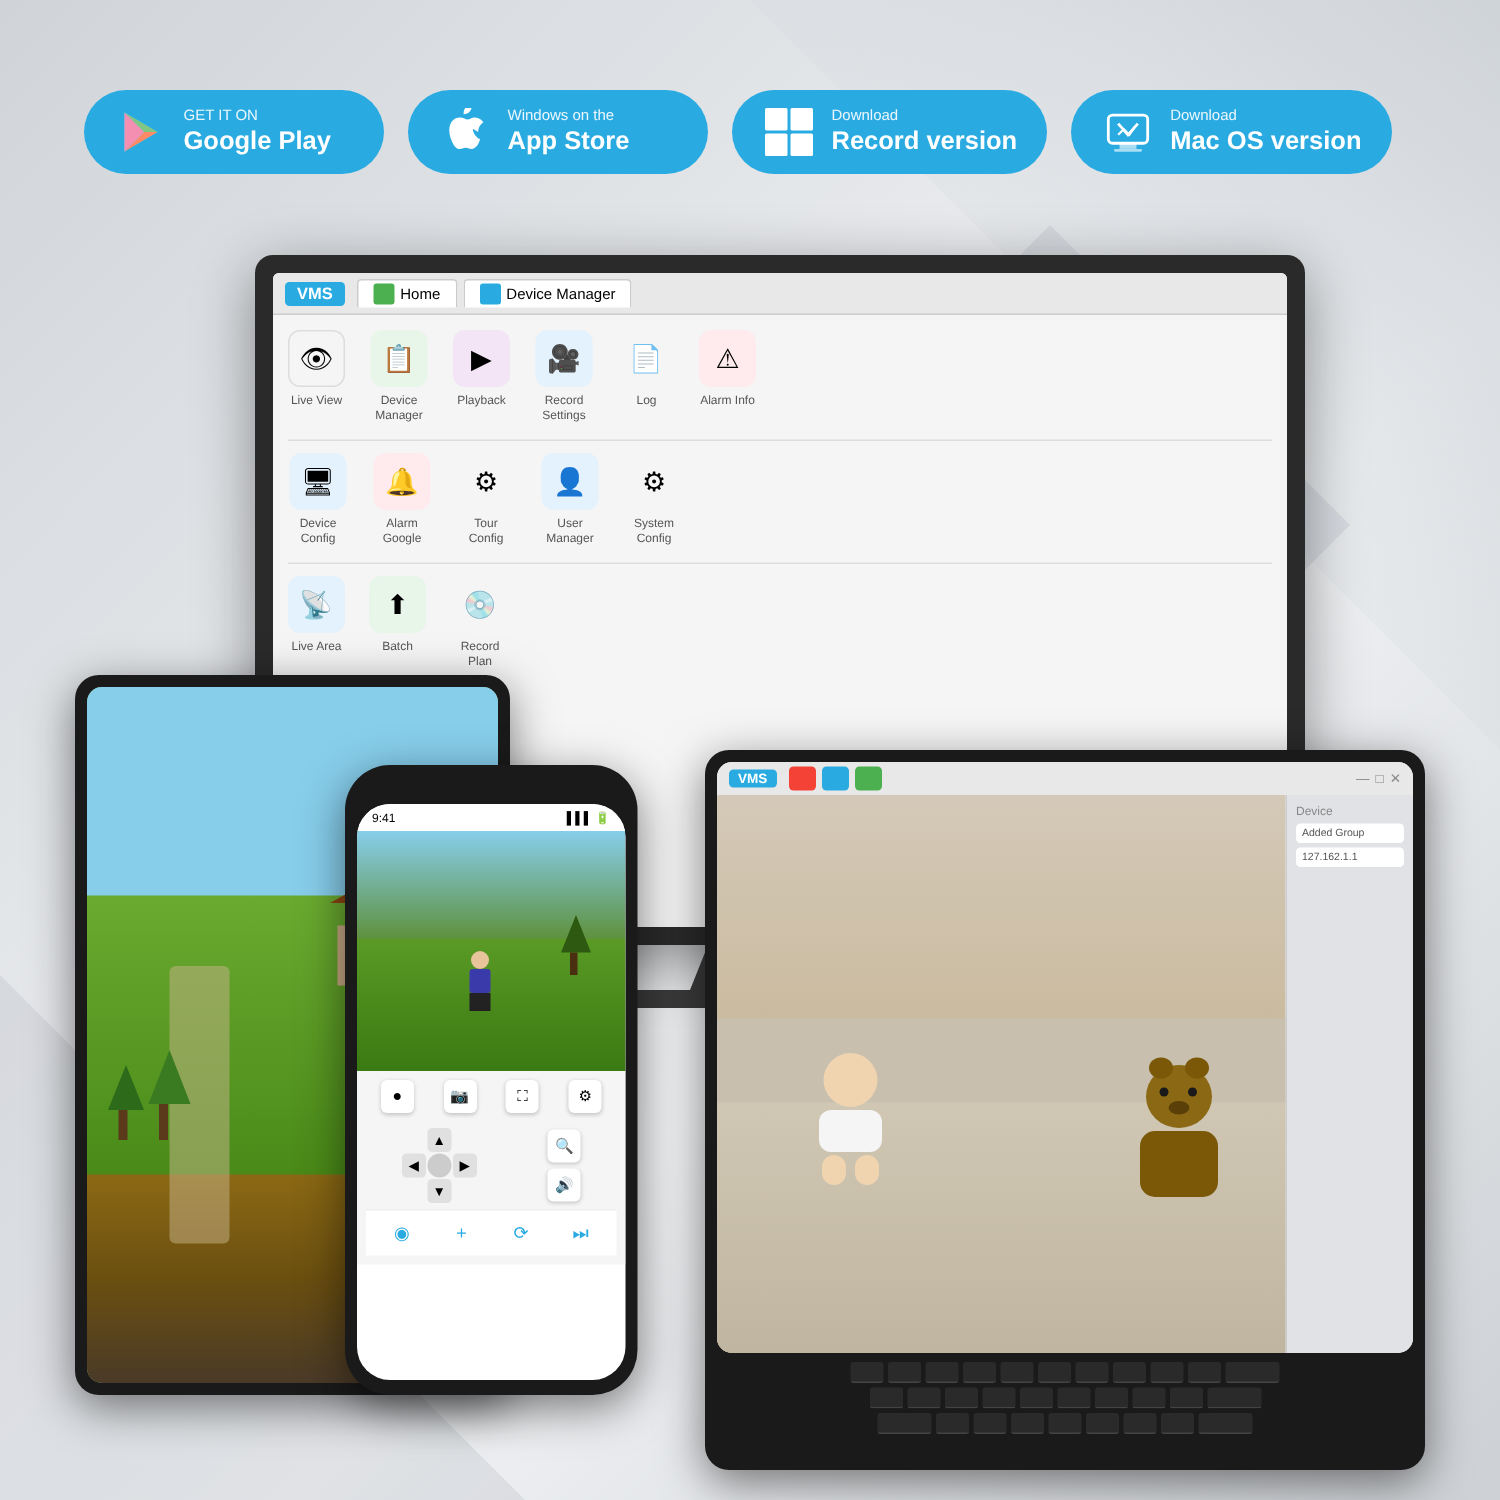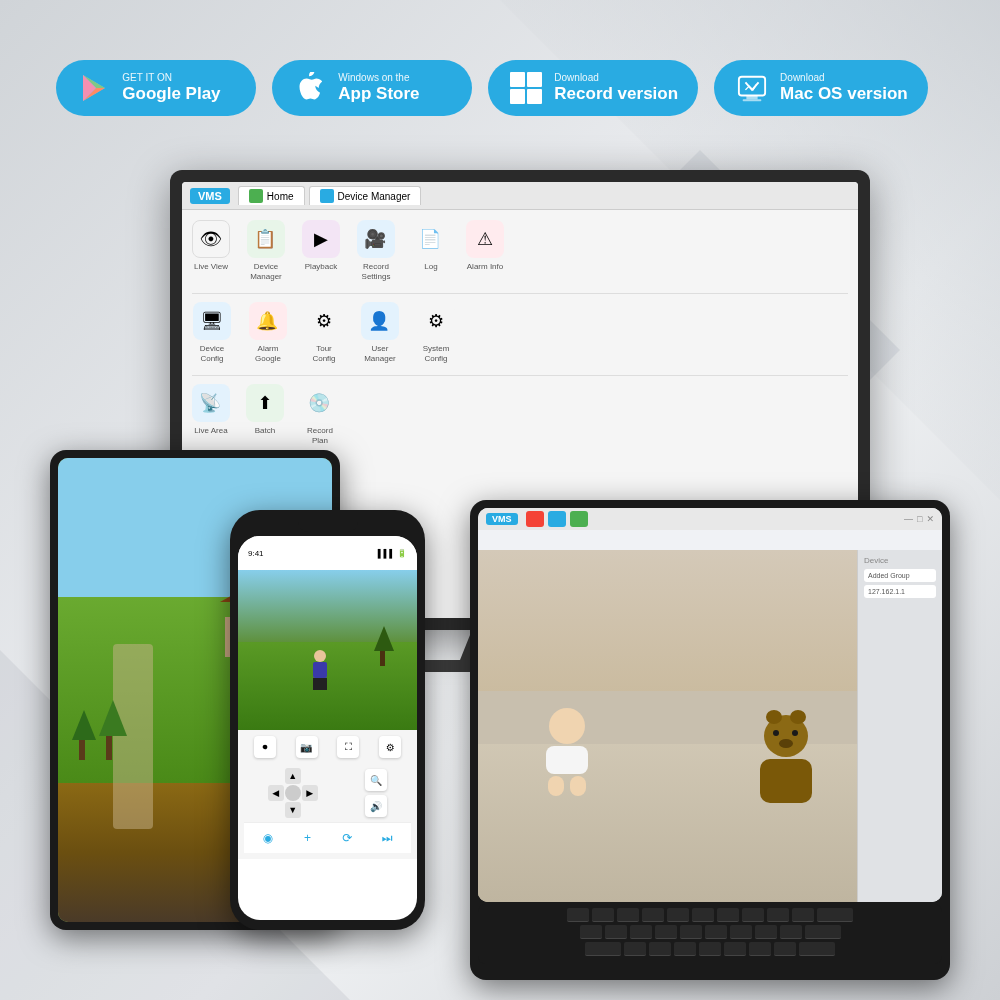--- a/index.html
+++ b/index.html
@@ -388,21 +388,21 @@
     .phone-screen {
       background: white;
       height: calc(100% - 16px);
       border-radius: 22px;
       overflow: hidden;
       position: relative;
     }
 
     .phone-status-bar {
       background: white;
-      height: 34px;
+      height: 18px;
       display: flex;
       align-items: center;
       justify-content: space-between;
       padding: 0 10px;
       font-size: 8px;
     }
 
     .phone-live-header {
       background: #29abe2;
       height: 28px;
@@ -545,21 +545,20 @@
 
     .vms-tablet-tabs {
       display: flex;
       gap: 4px;
     }
 
     .vms-tablet-content {
       flex: 1;
       display: flex;
       overflow: hidden;
-      margin-top: 20px;
     }
 
     .vms-tablet-video {
       flex: 1;
       position: relative;
       overflow: hidden;
     }
 
     .baby-scene {
       width: 100%;

